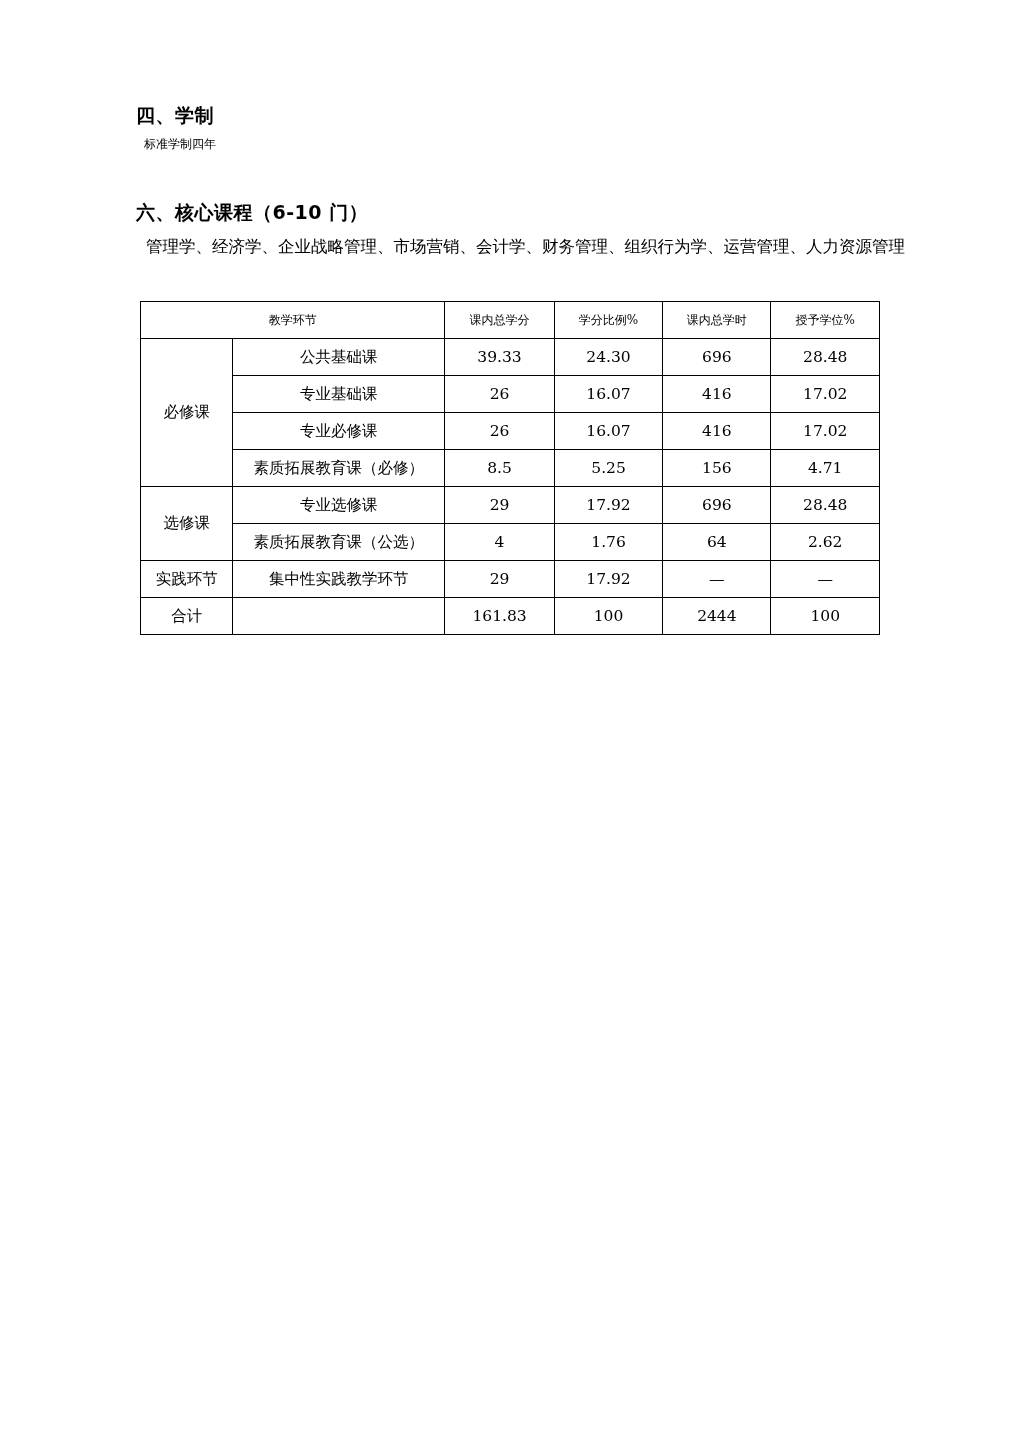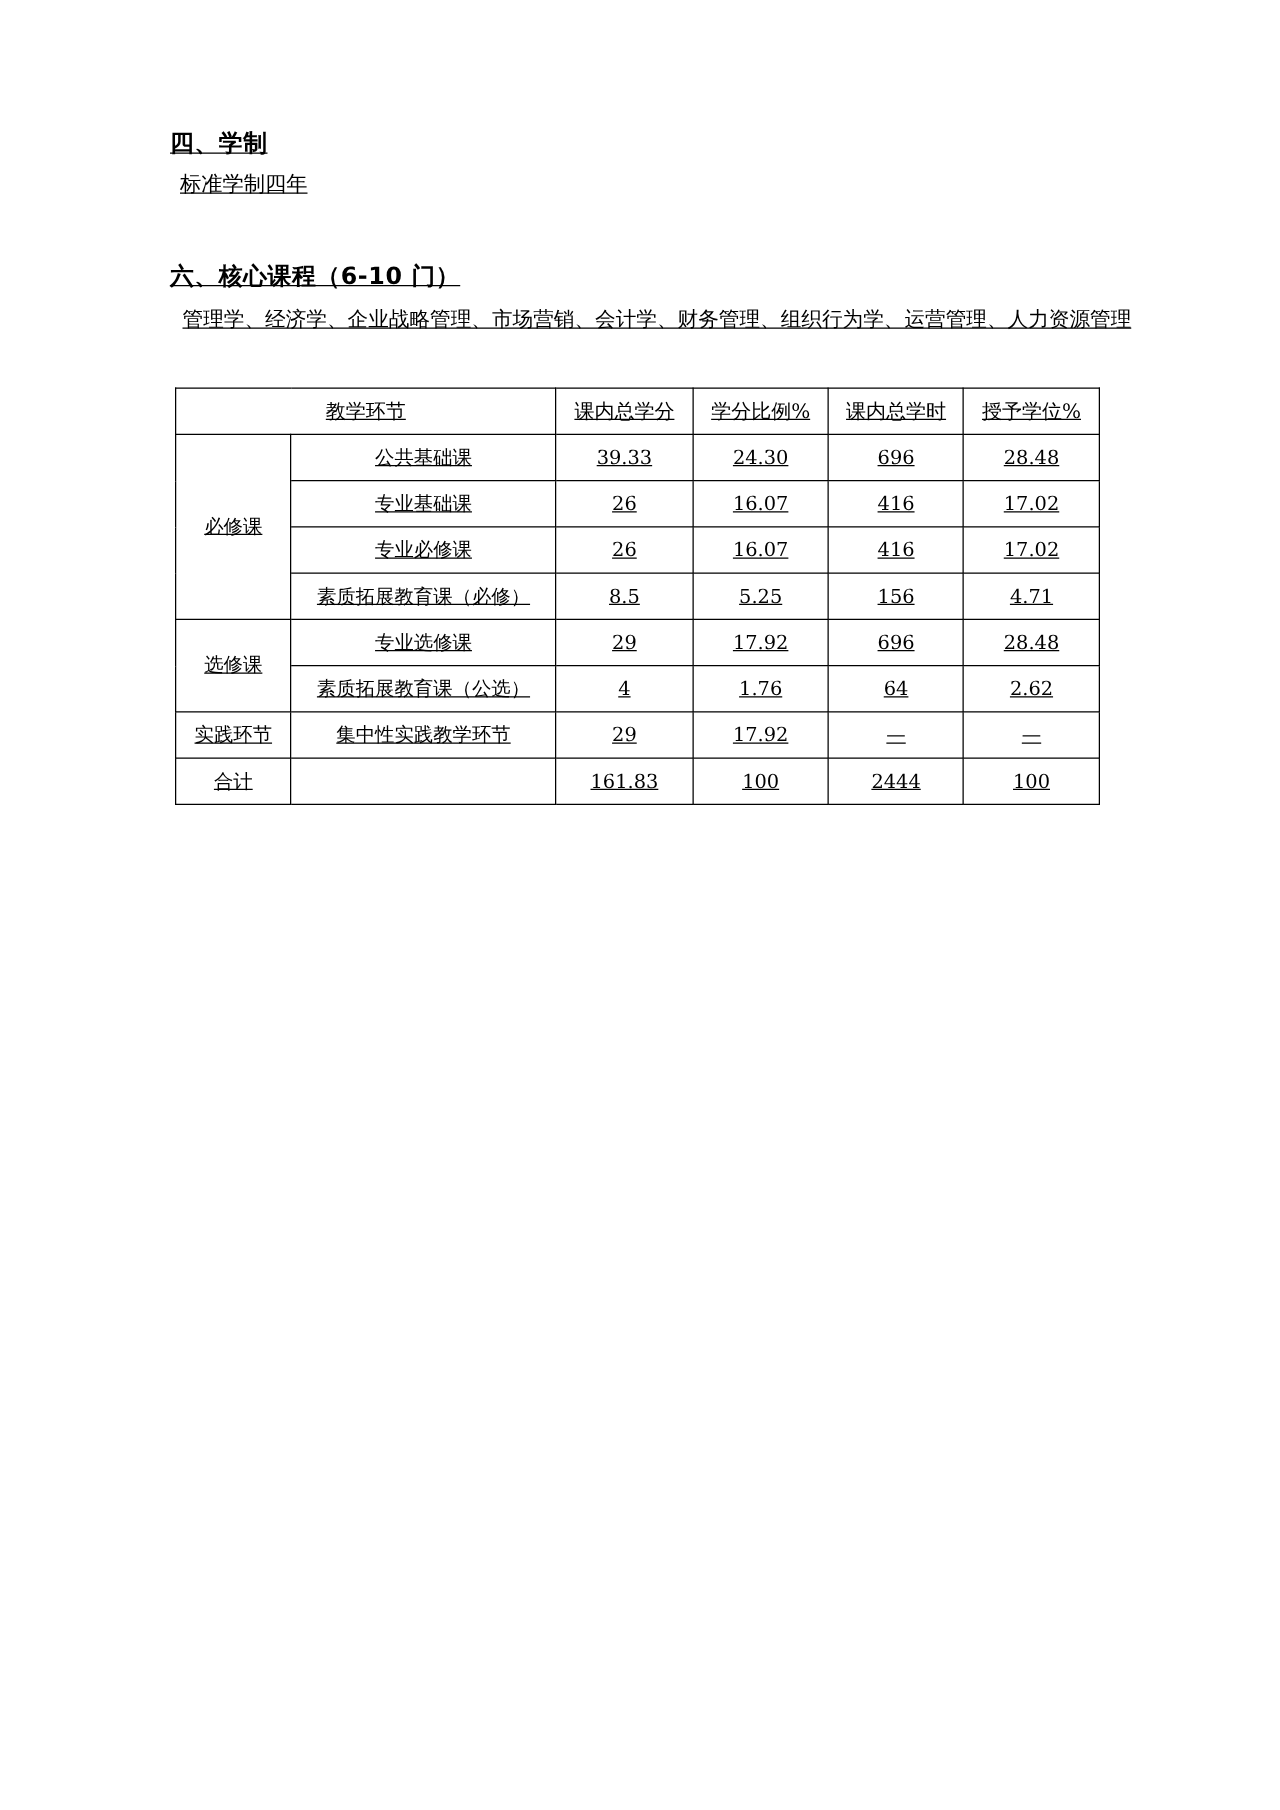--- a/index.html
+++ b/index.html
@@ -13,35 +13,34 @@
     font-family: "DejaVu Serif", "Liberation Serif", serif;
     color: #000000;
     position: relative;
   }
   .page {
     width: 1024px;
     height: 1216px;
     box-sizing: border-box;
     padding: 100px 54px 60px 96px;
     position: relative;
-    text-decoration: underline;
   }
   .section-heading {
     font-family: "DejaVu Sans", "Liberation Sans", sans-serif;
     font-weight: bold;
     font-size: 19px;
     letter-spacing: 0.5px;
     margin: 0 0 4px 40px;
     line-height: 1.6;
   }
   .section-heading.first {
     margin-top: 0;
   }
   .body-indent {
-    font-size: 17px;
+    font-size: 12px;
     line-height: 1.75;
     margin: 0 0 14px 48px;
   }
   .body-para {
     font-size: 16.5px;
     line-height: 1.8;
     margin: 0 0 6px 0;
     text-align: justify;
     text-indent: 50px;
   }
@@ -57,21 +56,21 @@
   table.framework td, table.framework th {
     border: 1px solid #000000;
     text-align: center;
     vertical-align: middle;
     height: 30px;
     padding: 3px 4px;
     font-weight: normal;
     font-family: "DejaVu Serif", "Liberation Serif", serif;
   }
   table.framework th {
-    font-size: 16px;
+    font-size: 12px;
   }
   .col-cat1 { width: 90px; }
   .col-cat2 { width: 220px; }
   .col-num  { width: 105px; }
   .num-cell {
     font-family: "Liberation Serif", "DejaVu Serif", serif;
   }
 </style>
 </head>
 <body>

